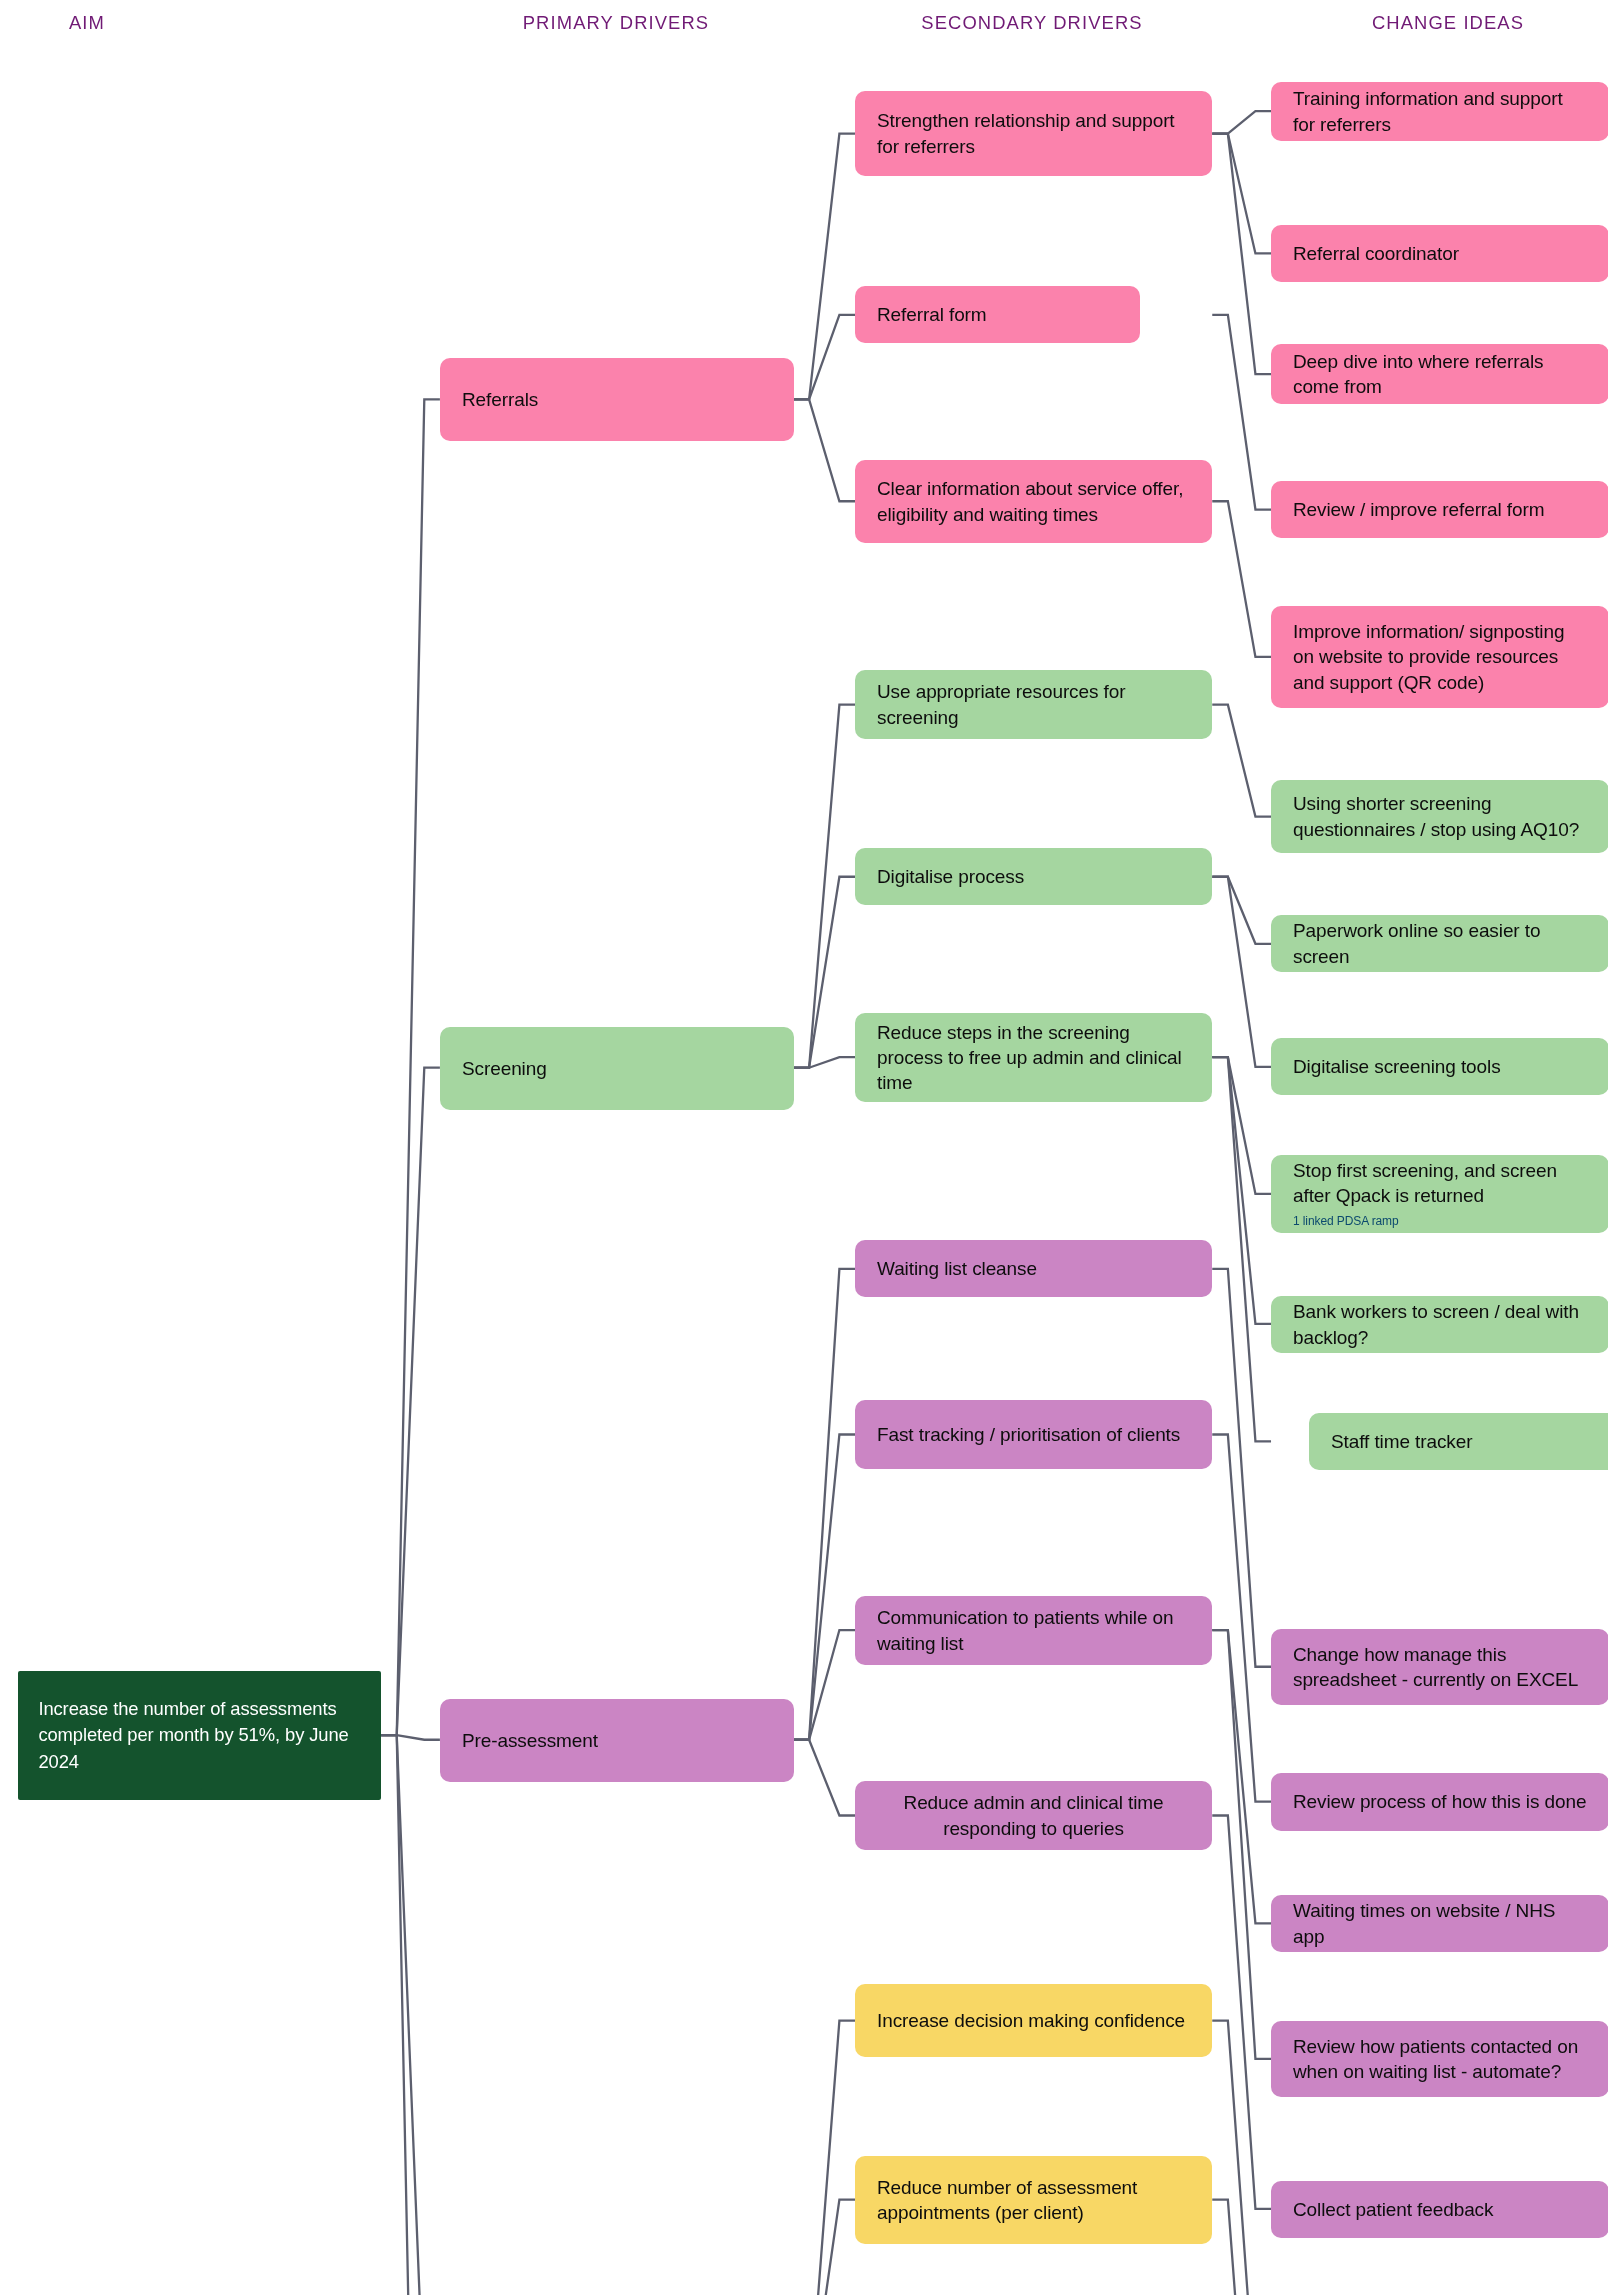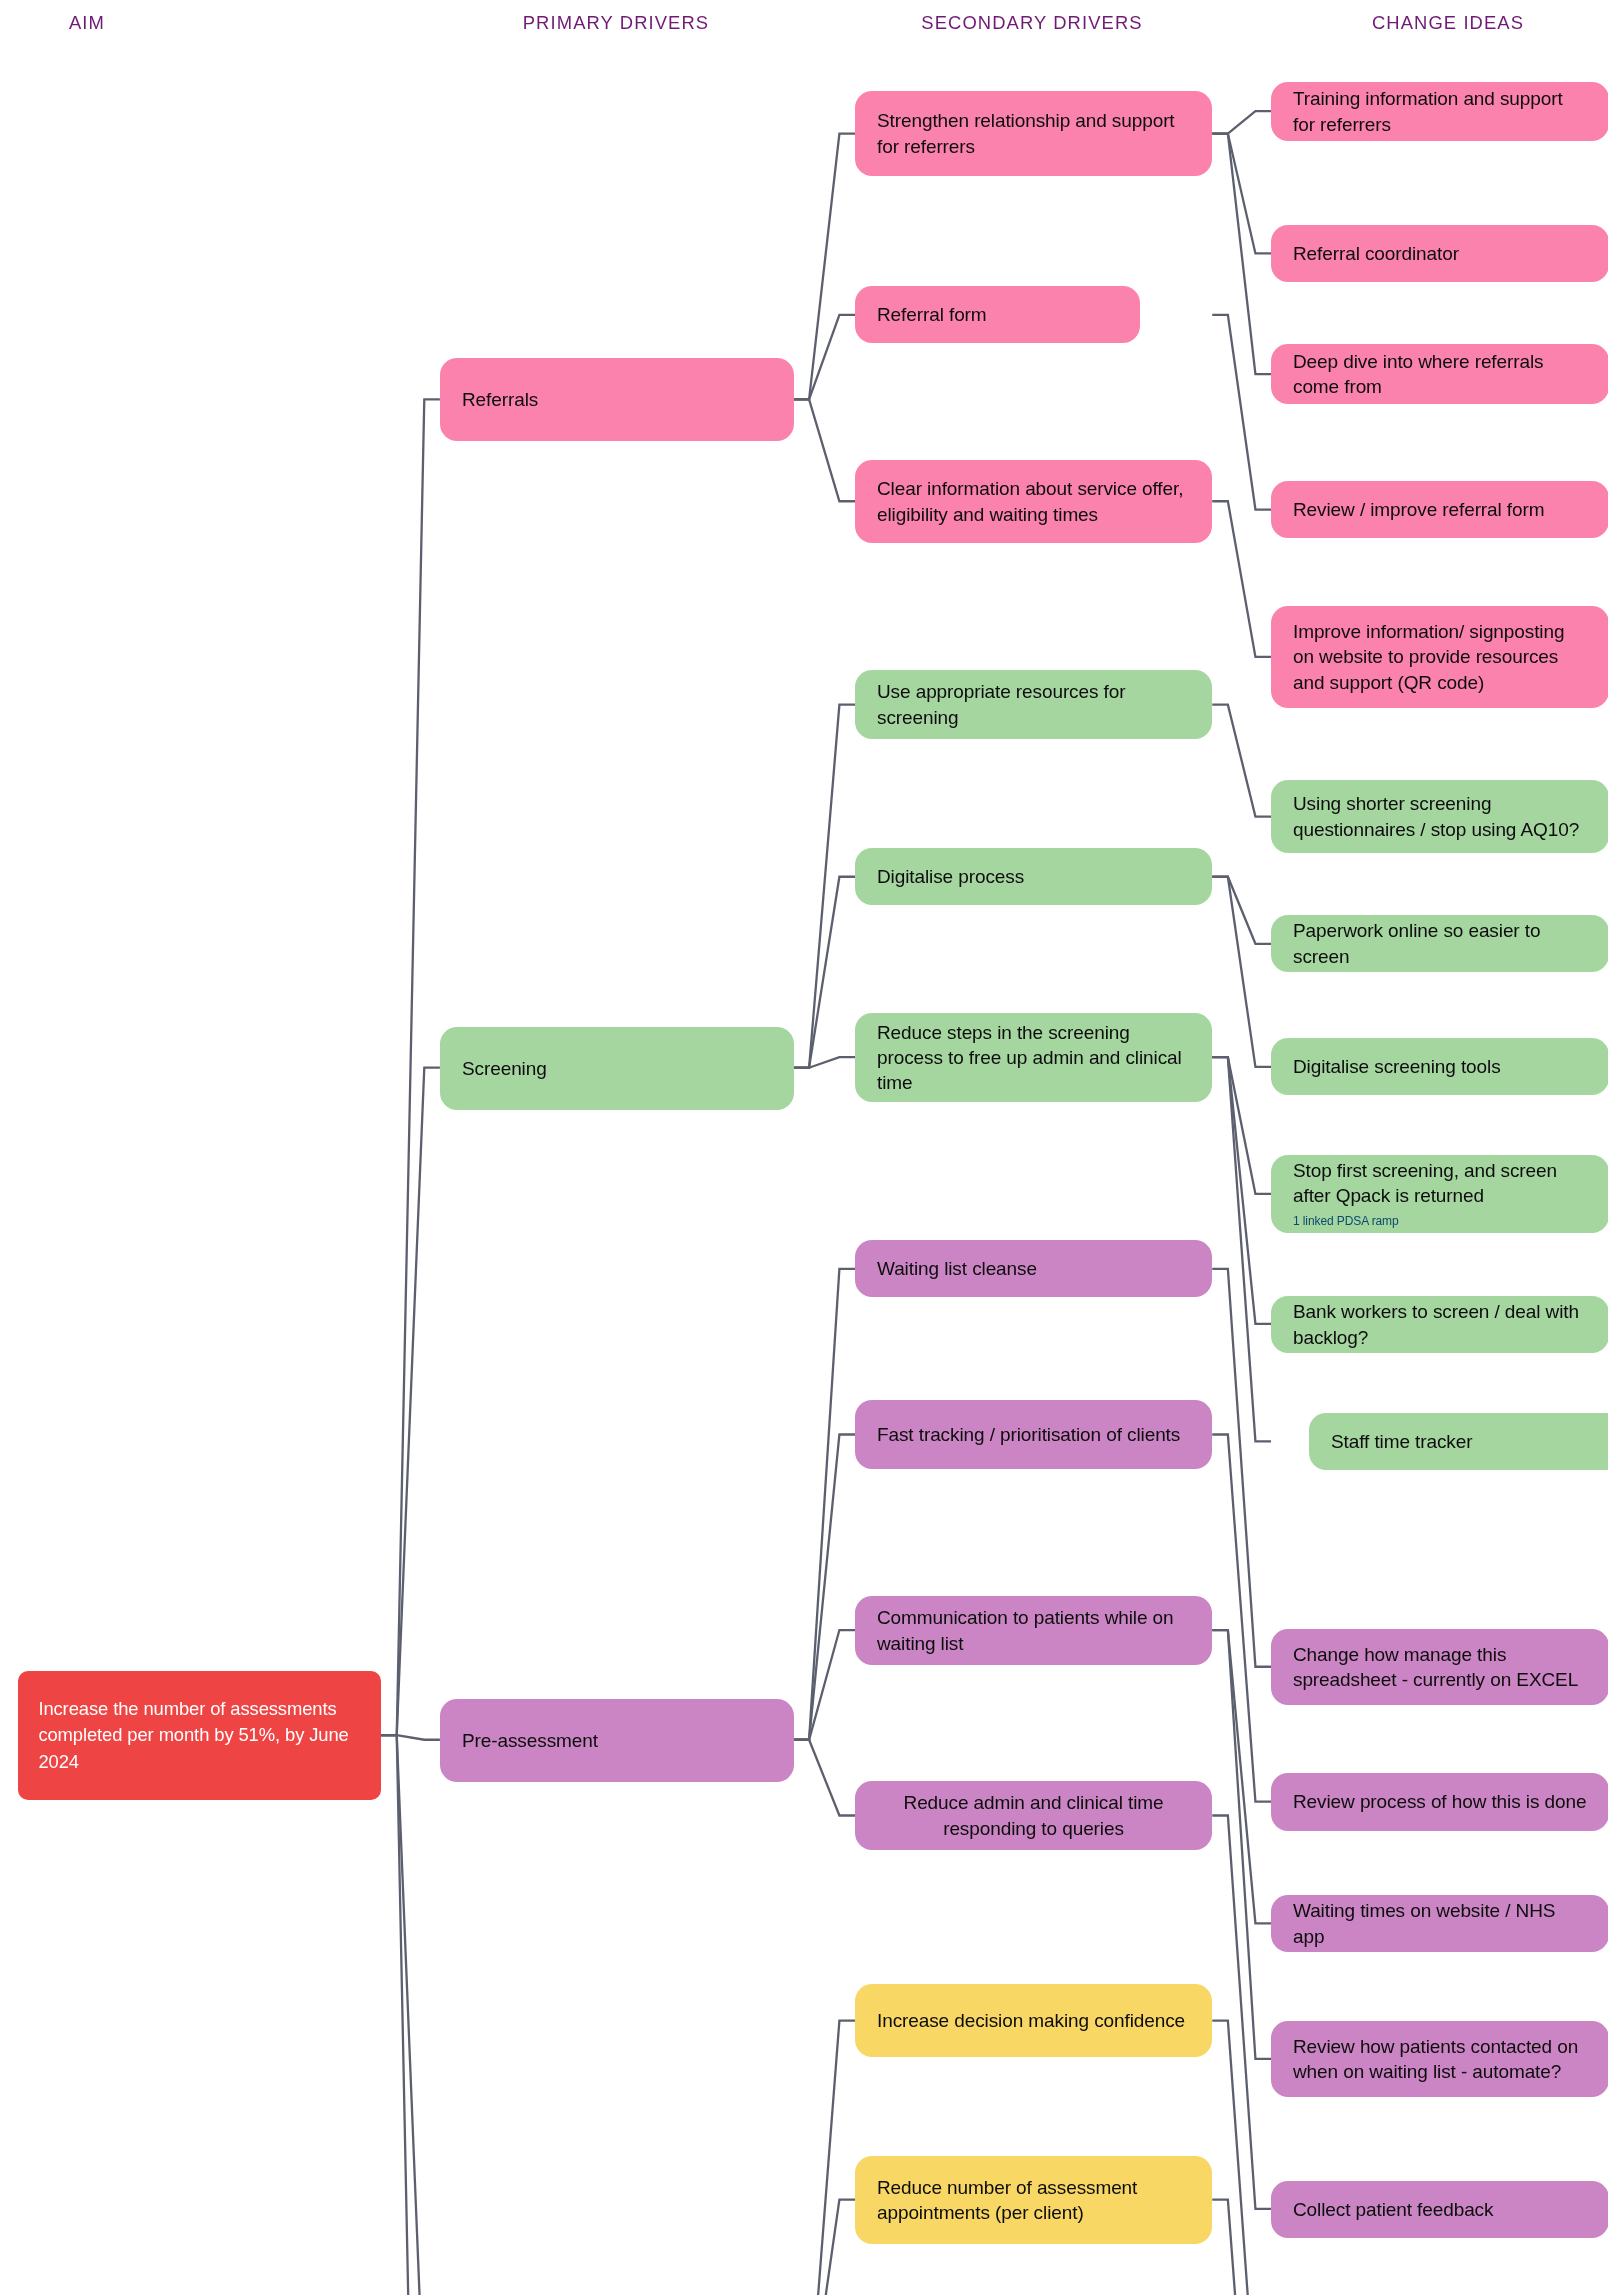--- a/index.html
+++ b/index.html
@@ -13,33 +13,33 @@
 
   .col-header{
     position:absolute;top:12px;
     font-size:18.4px;letter-spacing:1.1px;color:#701a75;
     font-weight:400;text-align:center;white-space:nowrap;
     transform:translateX(-50%);
   }
 
   .node{
     position:absolute;box-sizing:border-box;
-    border-radius:17px;
+    border-radius:10px;
     display:flex;align-items:center;
     padding:0 22px;
     color:#0d0d0d;font-size:19px;line-height:1.33;
     letter-spacing:-0.1px;
     overflow:hidden;
   }
   .node .txtwrap{width:100%;}
   .node .sub{
     display:block;font-size:12px;line-height:1.3;margin-top:6px;color:#0c4a6e;
   }
   .aim{
-    background:#ef4444;color:#ffffff;border-radius:10px;
+    background:#14532d;color:#ffffff;border-radius:2px;
     font-size:18.4px;line-height:1.42;padding:14px 20px;
   }
 </style>
 </head>
 <body>
 
 <div id="canvas">
   <svg id="edges" viewBox="0 0 3504 7470" preserveAspectRatio="none">
       <path d="M 830 3780 L 864 3780 L 924 870 L 958 870" fill="none" stroke="#5c5f6e" stroke-width="5" stroke-linecap="butt" stroke-linejoin="miter"></path>
       <path d="M 830 3780 L 864 3780 L 924 2326 L 958 2326" fill="none" stroke="#5c5f6e" stroke-width="5" stroke-linecap="butt" stroke-linejoin="miter"></path>

